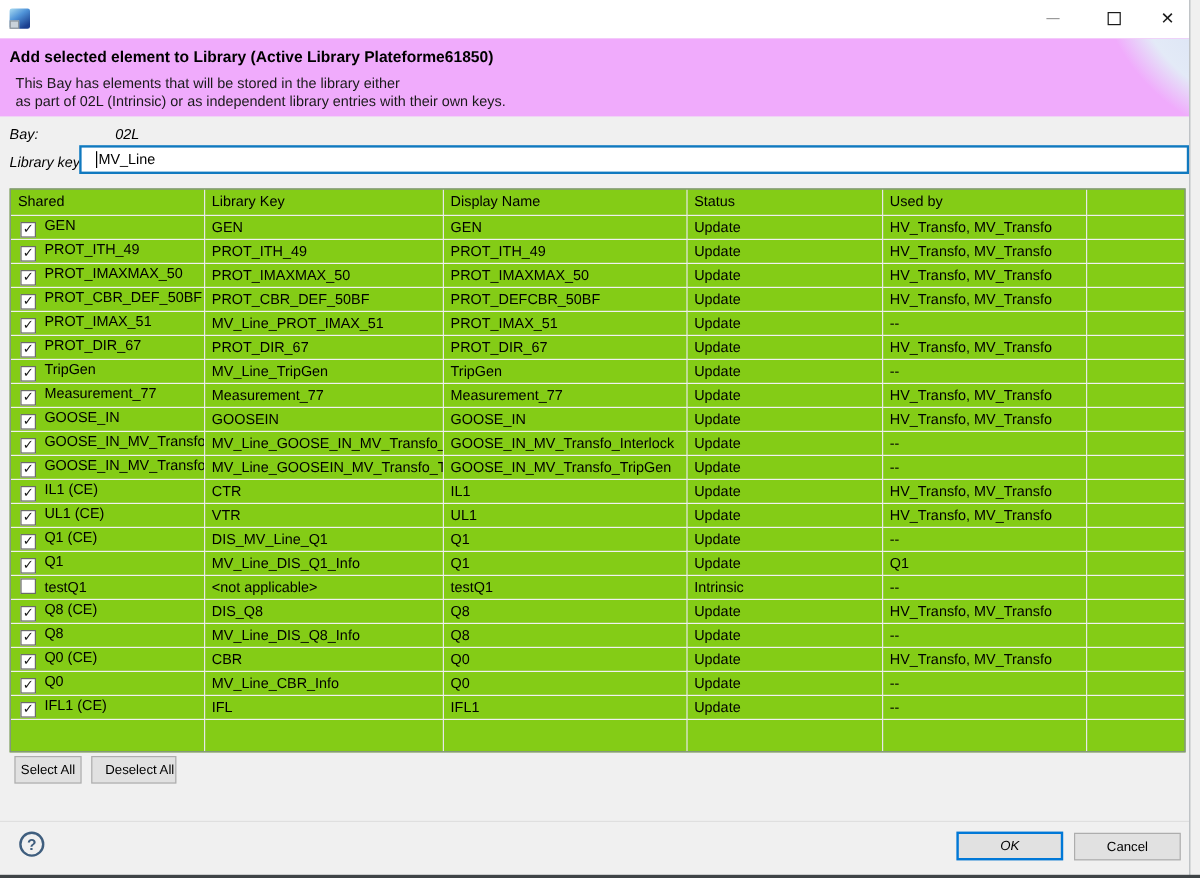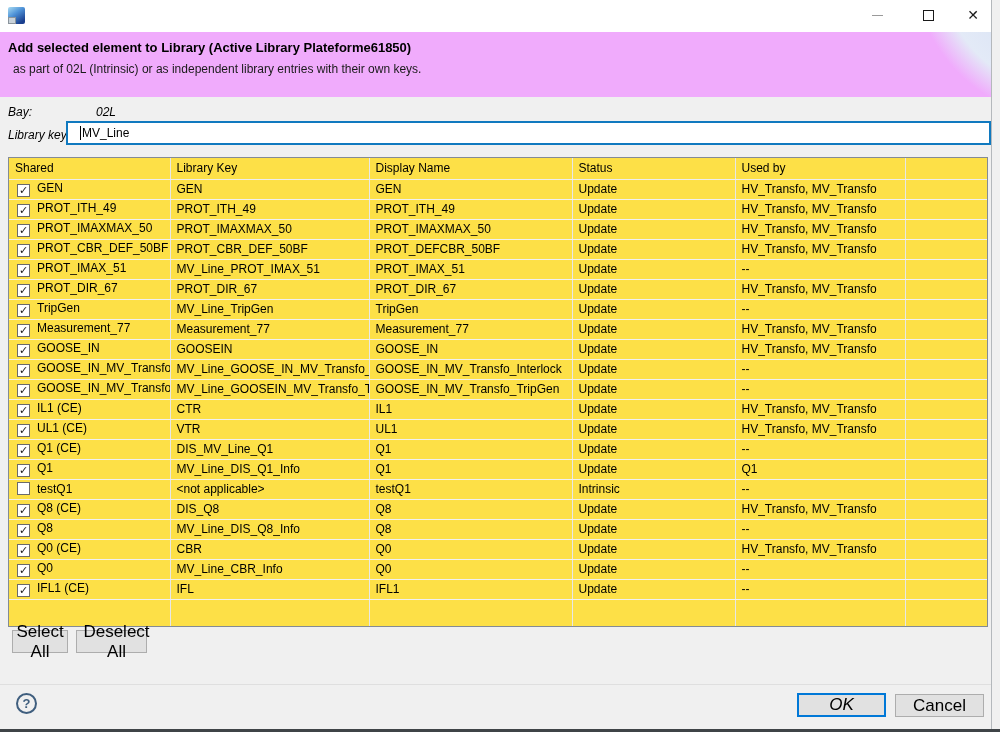--- a/index.html
+++ b/index.html
@@ -58,21 +58,21 @@
   .key-input {
     position:absolute; left:66px; top:121px; width:925px; height:24px;
     background:#fff; border:2px solid #1079bf;
     display:flex; align-items:center; padding-left:12px;
     font-size:12px;
   }
   .caret { width:1px; height:14px; background:#000; margin-right:1px; }
   
   .table-wrap {
     position:absolute; left:8px; top:157px; width:980px; height:470px;
-    background:#fde047; border:1px solid #848b94; overflow:hidden;
+    background:#84cc16; border:1px solid #848b94; overflow:hidden;
   }
   table { border-collapse:collapse; table-layout:fixed; width:978px; }
   th {
     height:21px; font-size:12px; font-weight:normal; text-align:left;
     padding:0 0 0 6px; border-right:1px solid #e7e7e7; border-bottom:1px solid #ededed;
     white-space:nowrap; overflow:hidden;
   }
   th:last-child { border-right:none; }
   td.cell {
     height:20px; font-size:12px; padding:0 0 0 6px;
@@ -85,21 +85,21 @@
     display:inline-flex; width:13px; height:13px;
     border:1px solid #6b6b6b; background:#fff;
     align-items:center; justify-content:center;
     font-size:11px; line-height:1; color:#1a1a1a;
     margin-right:7px; vertical-align:-2px;
   }
   tr.filler td { height:27px; border-bottom:none; }
   
   .push-btn {
     position:absolute; height:23px; background:#e1e1e1; border:1px solid #adadad;
-    font-size:17px; font-family:inherit; color:#000; text-align:center;
+    font-size:11px; font-family:inherit; color:#000; text-align:center;
     display:flex; align-items:center; justify-content:center; cursor:default;
   }
   .btn-select-all { left:12px; top:630px; width:56px; }
   .btn-deselect-all { left:76px; top:630px; width:71px;padding-left:10px; }
   .footer-sep { position:absolute; left:0; top:684px; width:992px; height:1px; background:#dfdfdf; }
   .help-circle {
     position:absolute; left:16px; top:693px; width:21px; height:21px;
     border:2px solid #3f5e7e; border-radius:50%;
     display:flex; align-items:center; justify-content:center;
     font-size:13px; font-weight:bold; color:#3f5e7e; background:transparent;
@@ -130,20 +130,21 @@
       <span class="max-glyph"></span>
     </div>
     <div class="caption-btn btn-close">
       <span class="close-glyph">✕</span>
     </div>
   </div>
 
   <div class="header">
     <div class="header-title">Add selected element to Library (Active Library Plateforme61850)</div>
     <div class="header-desc">
+      <div>This Bay has elements that will be stored in the library either</div>
       <div>as part of 02L (Intrinsic) or as independent library entries with their own keys.</div>
     </div>
   </div>
 
   <div class="form-label lbl-bay">Bay:</div>
   <div class="form-label val-bay">02L</div>
   <div class="form-label lbl-key">Library key:</div>
   <div class="key-input">
     <span class="caret"></span>
     <span>MV_Line</span>

